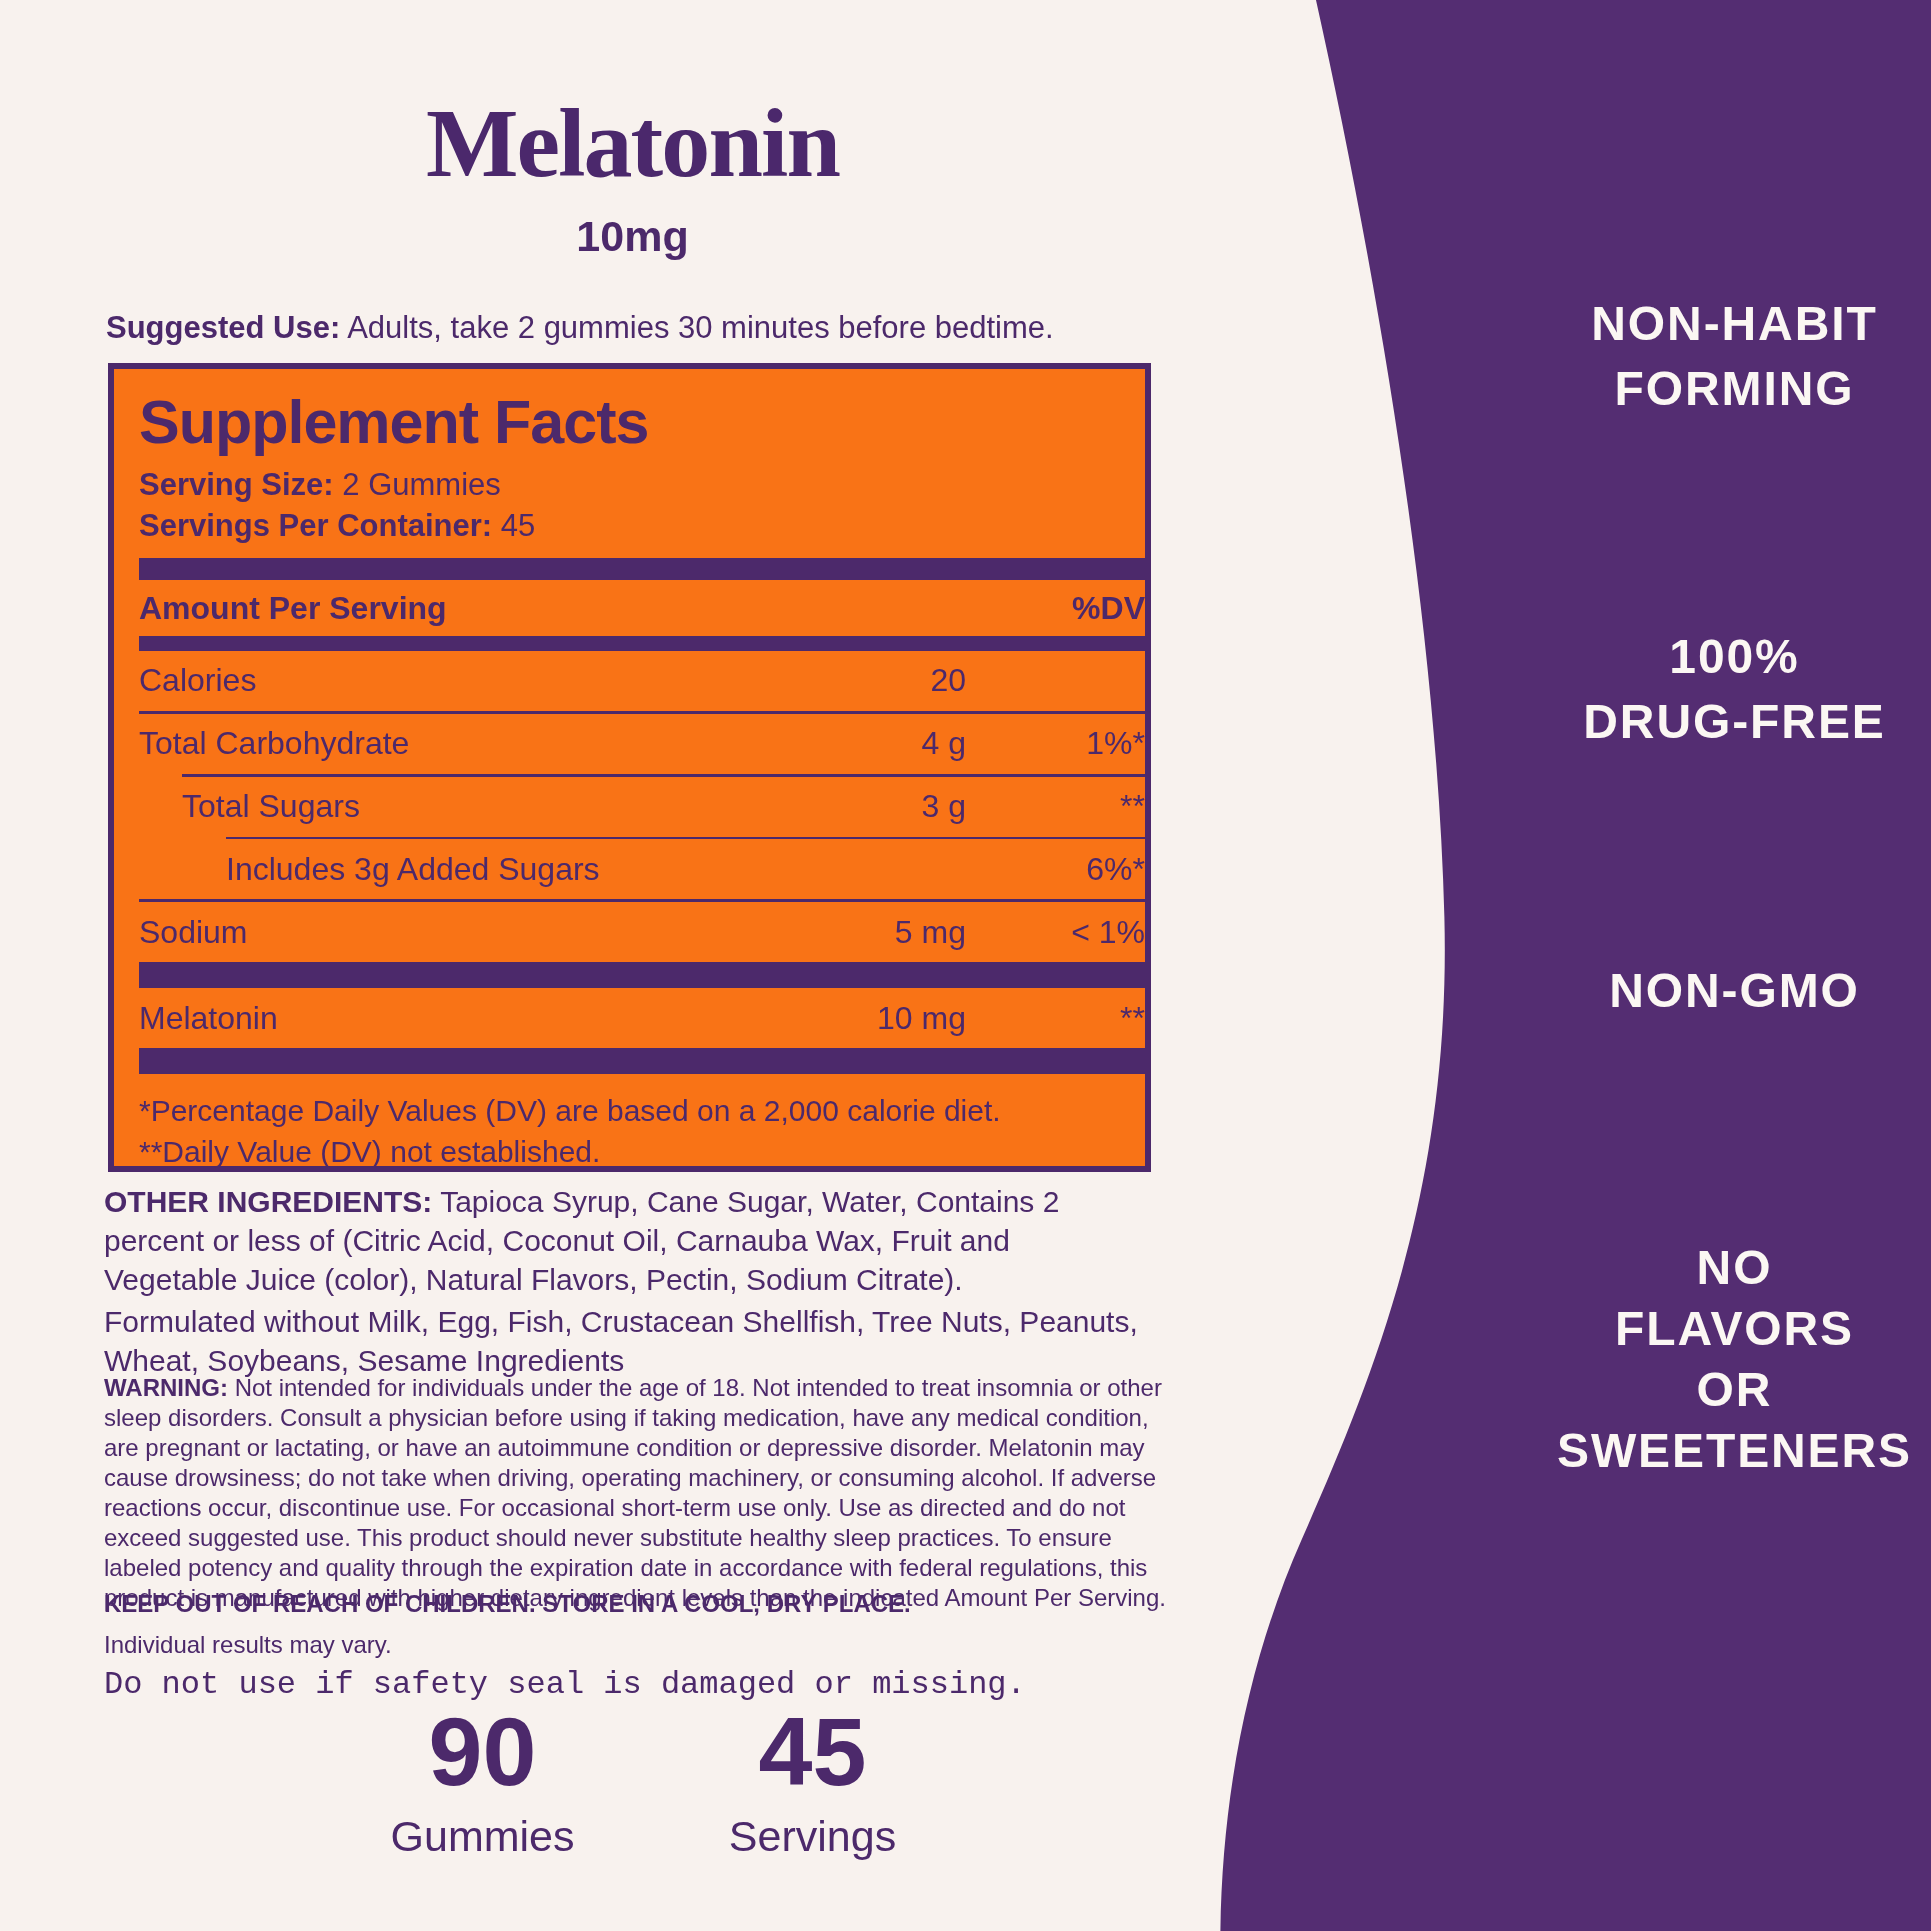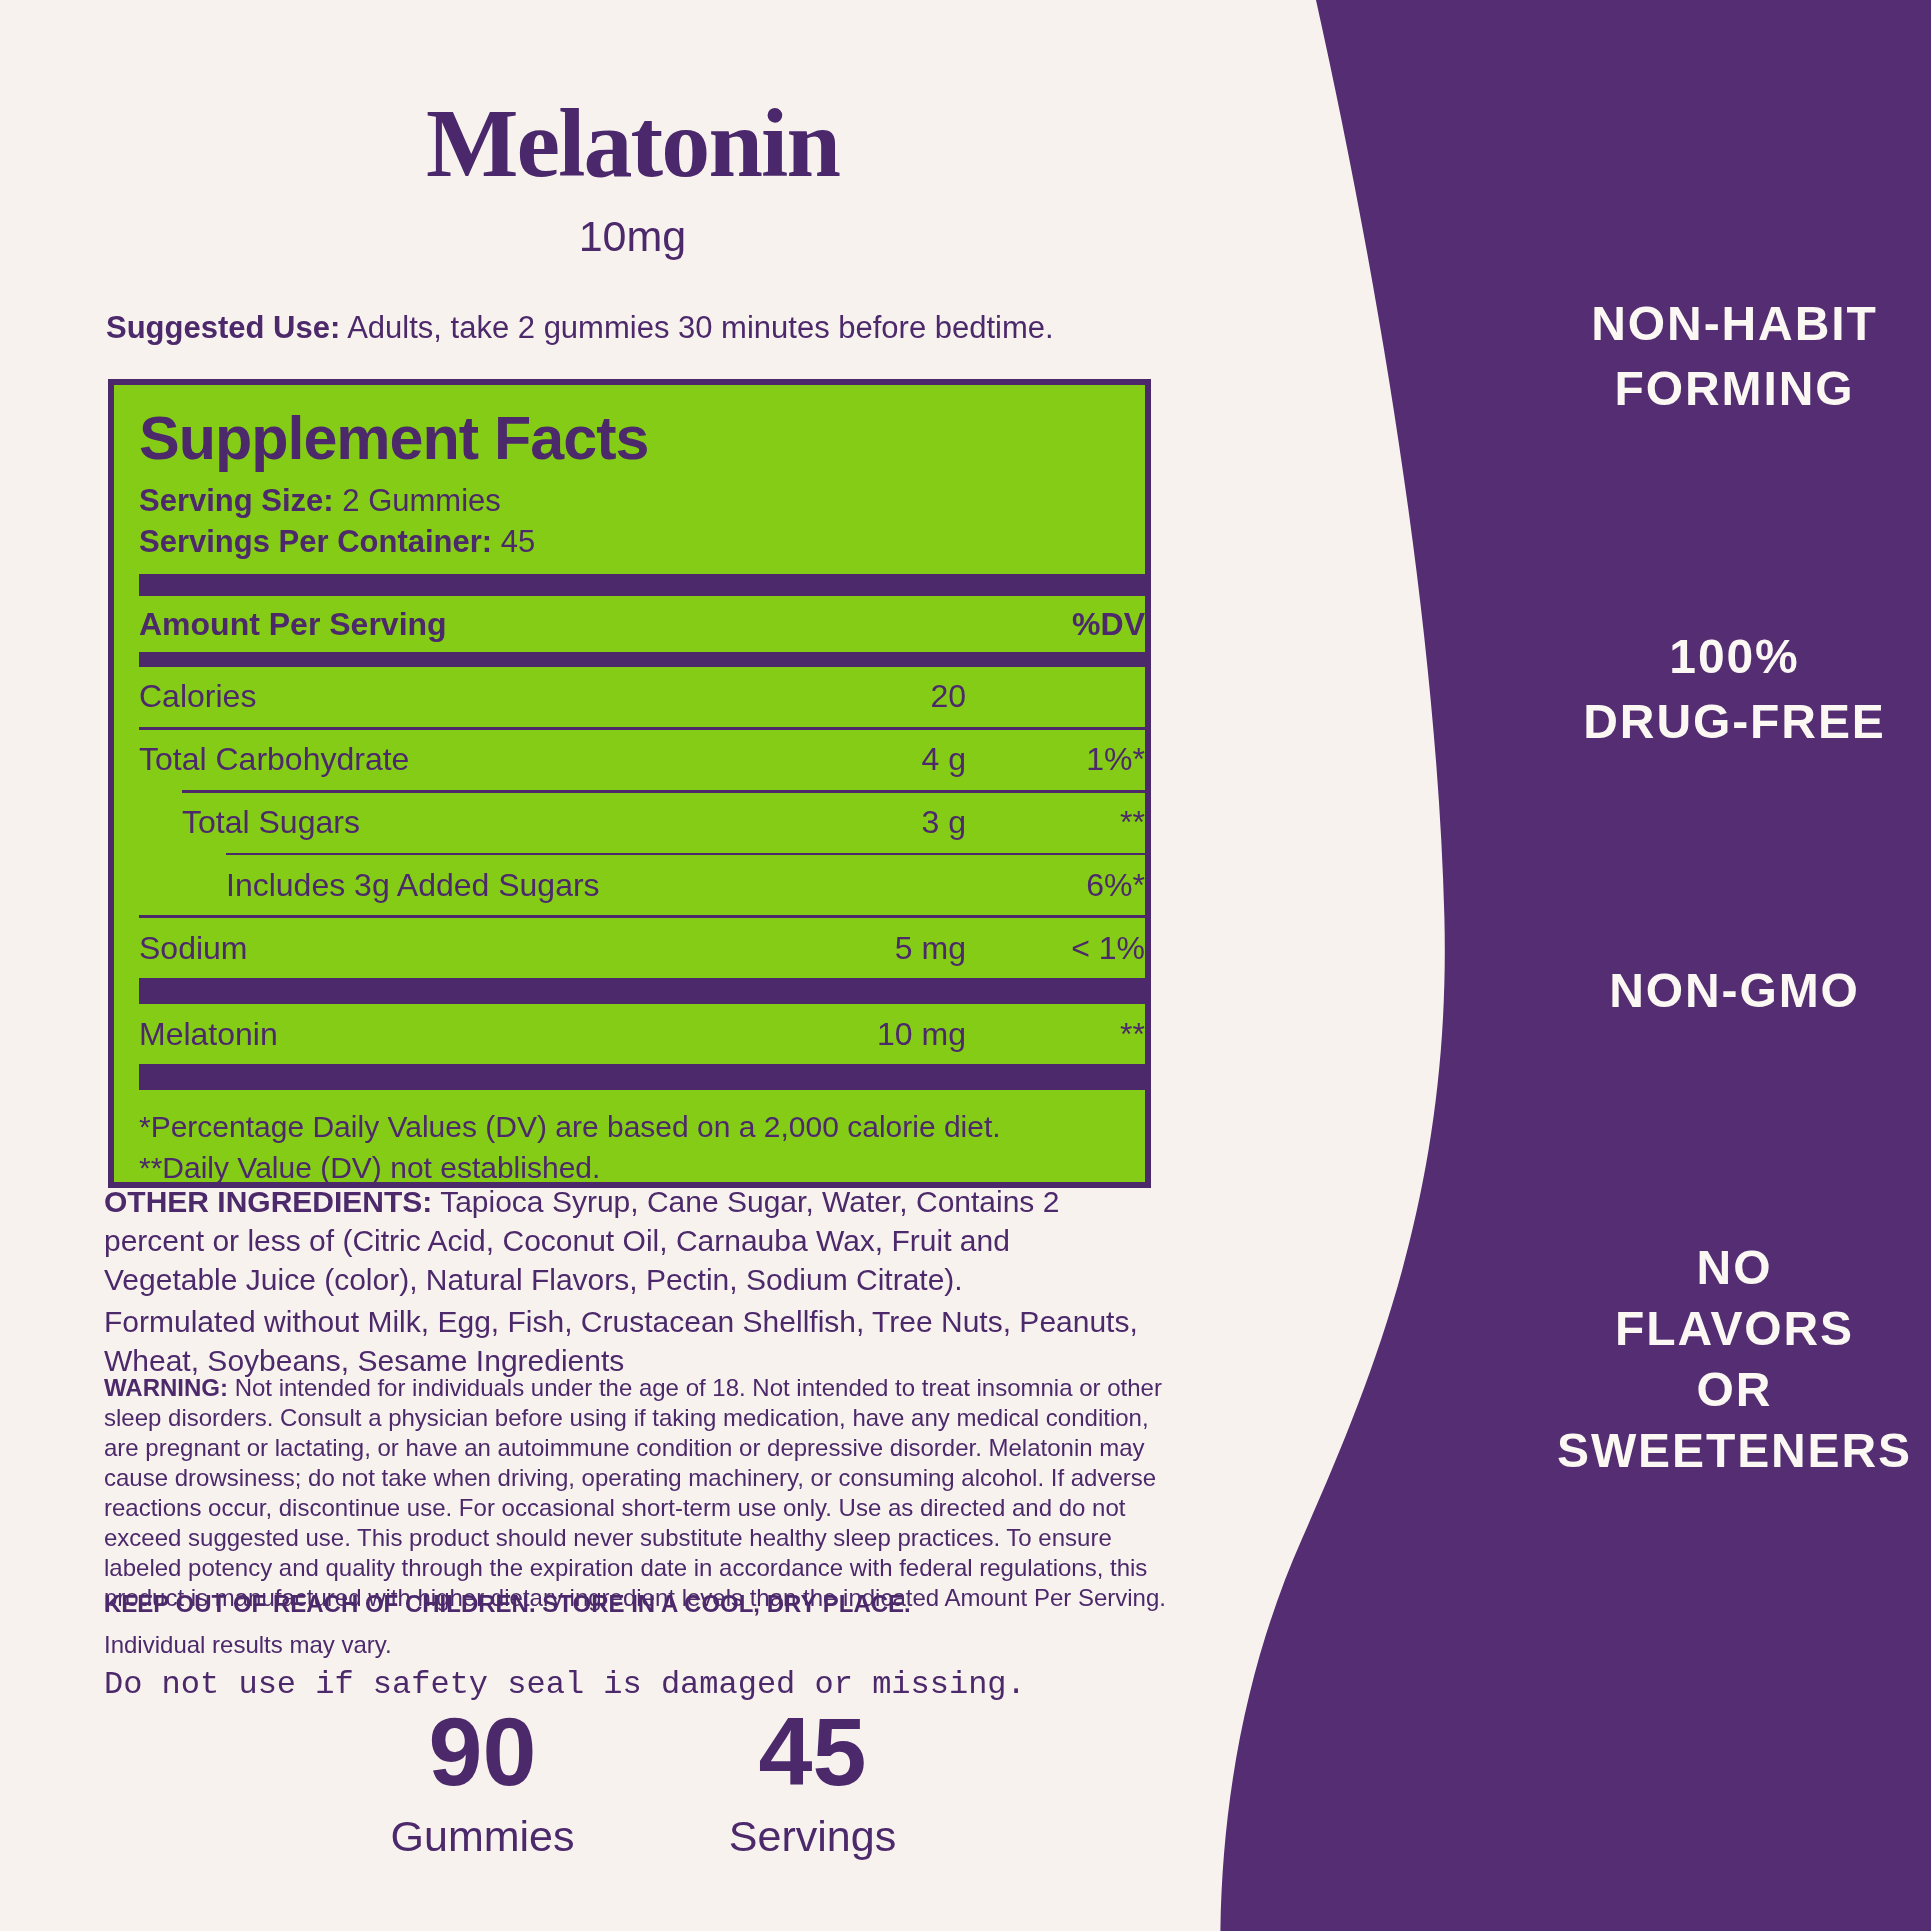--- a/index.html
+++ b/index.html
@@ -12,32 +12,31 @@
   .abs{position:absolute;}
   
   .title{
     top:93px;left:0;width:1265px;text-align:center;
     font-family:"Liberation Serif","DejaVu Serif",serif;
     font-weight:bold;font-size:98px;line-height:100px;letter-spacing:-1.9px;
     color:#4b286c;
   }
   .dosage{
     top:212px;left:0;width:1265px;text-align:center;
-    font-size:43px;line-height:48px;font-weight:normal;
+    font-size:43px;line-height:48px;font-weight:bold;
   }
   .suggested{
     top:309px;left:106px;width:1062px;font-size:31px;line-height:37px;
   }
   .suggested b{font-weight:bold;}
   
   .factsbox{
     top:363px;left:108px;width:1043px;height:809px;
-    background:#84cc16;border:6.8px solid #4c296b;box-sizing:border-box;
+    background:#f97316;border:6.8px solid #4c296b;box-sizing:border-box;
     padding:0 0 0 0;
-    margin-top:16px;
   }
   .fb-inner{padding:0 0 0 25px;}
   .fb-heading{
     margin:21px 0 0 0;font-size:61px;line-height:64px;font-weight:bold;letter-spacing:-1px;
   }
   .fb-line{font-size:31px;line-height:41px;}
   .fb-line.first{margin-top:9.7px;}
   .bar{background:#4c296b;margin-right:0;}
   .bar.b1{height:22px;margin-top:12.6px;}
   .bar.b2{height:14.5px;}

